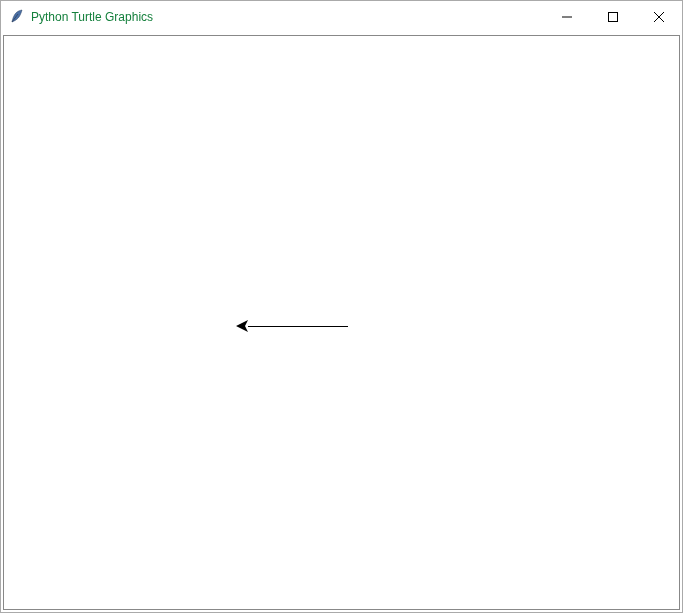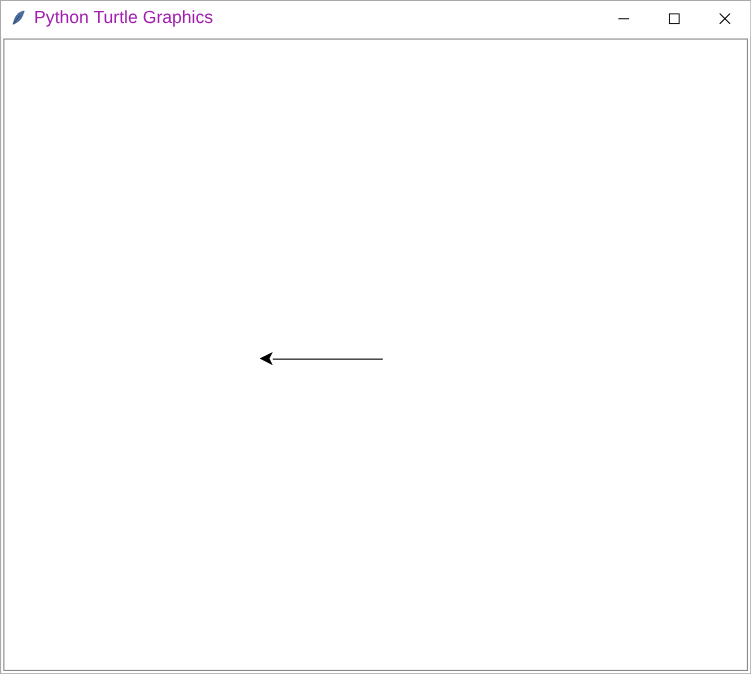--- a/index.html
+++ b/index.html
@@ -38,22 +38,22 @@
       flex: 1;
     }
     .app-icon {
       width: 16px;
       height: 16px;
       display: flex;
       align-items: center;
       justify-content: center;
     }
     .title-text {
-      font-size: 16px;
-      color: #a21caf;
+      font-size: 12px;
+      color: #15803d;
       text-align: right;
     }
     .window-controls {
       display: flex;
       height: 100%;
     }
     .win-btn {
       width: 46px;
       height: 100%;
       display: flex;

